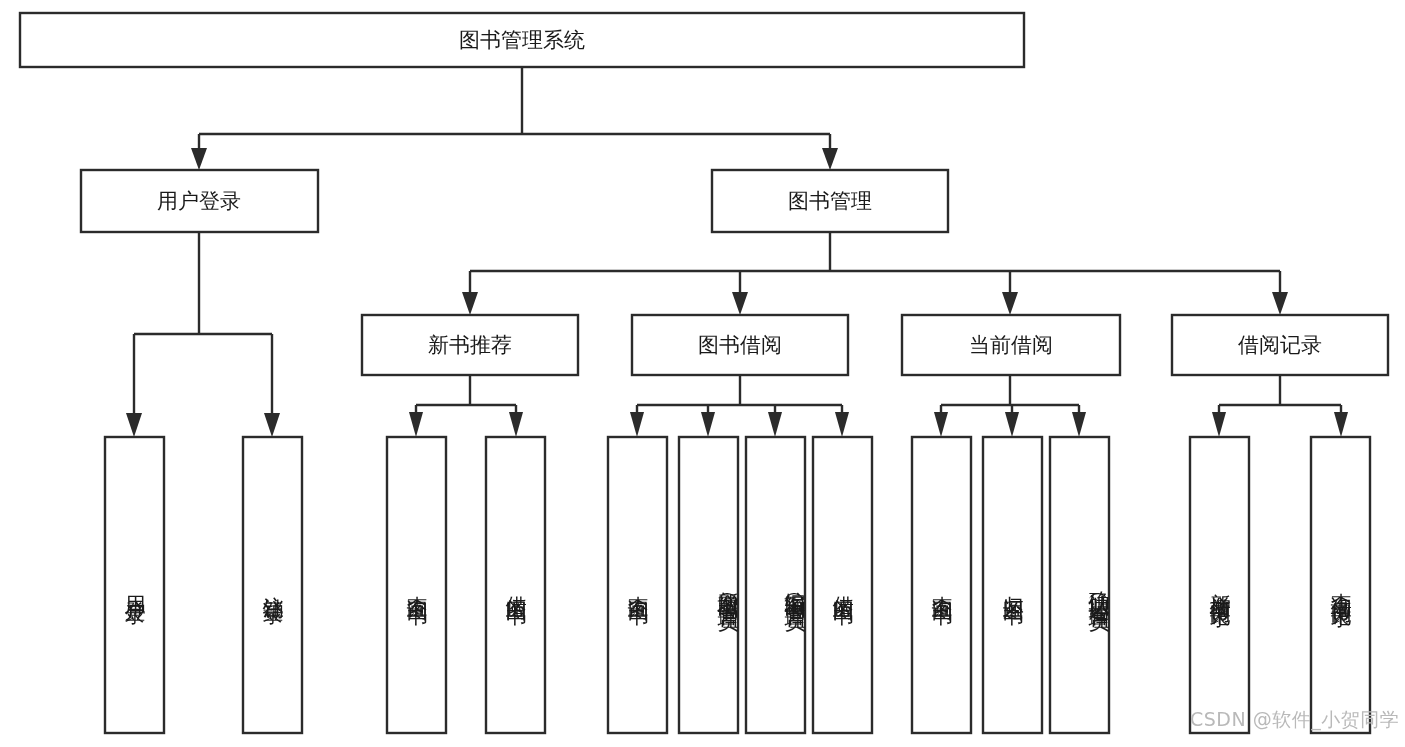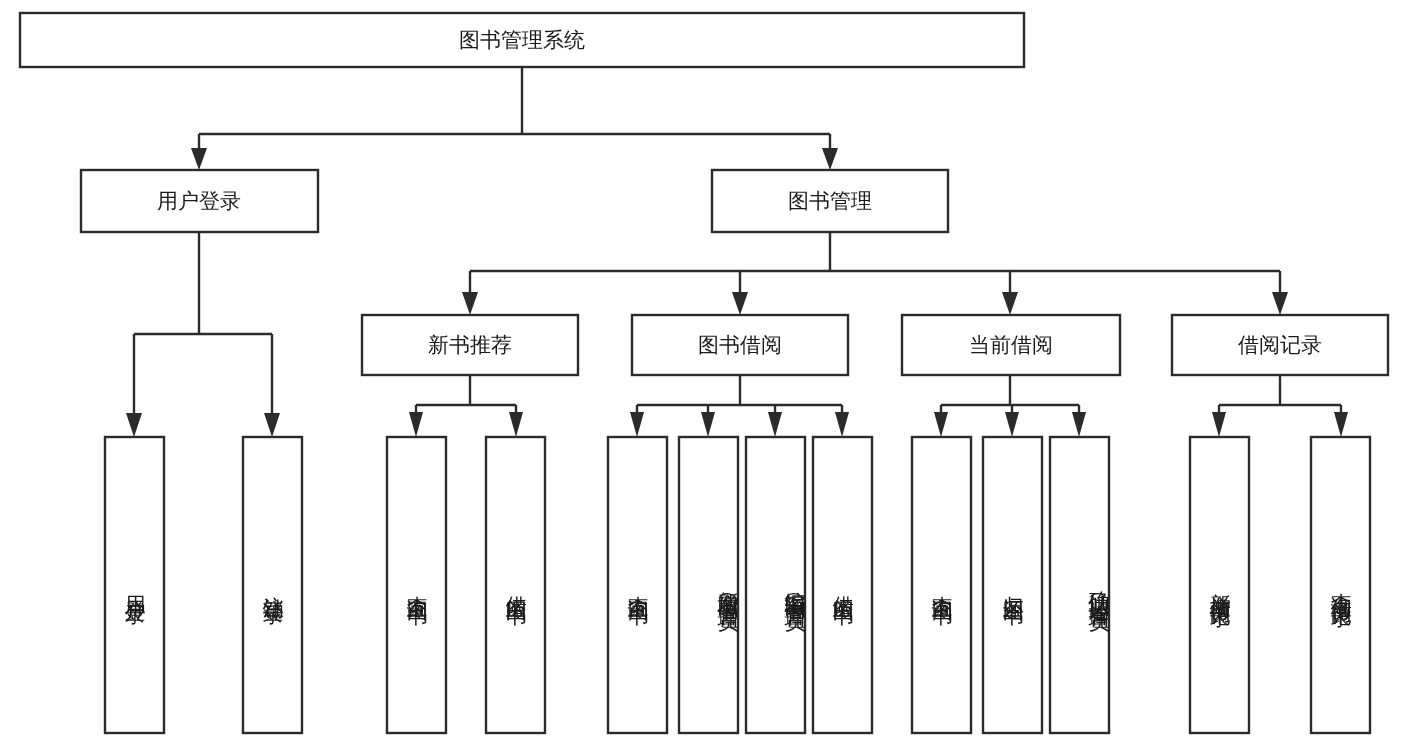--- a/index.html
+++ b/index.html
@@ -220,14 +220,15 @@
   <div class="leaf-label centered" style="left:912px; top:437px; width:59px; height:296px;">查询图书</div>
 
   <div class="leaf-label centered" style="left:983px; top:437px; width:59px; height:296px;">归还图书</div>
 
   <div class="leaf-label" style="left:1050px; top:441px; width:59px; height:292px;">确认归还（管理员）</div>
 
   <div class="leaf-label centered" style="left:1190px; top:437px; width:59px; height:296px;">新增借阅记录</div>
 
   <div class="leaf-label centered" style="left:1311px; top:437px; width:59px; height:296px;">查询借阅记录</div>
 
+  <div class="watermark" style="left:1190px; top:707px;">CSDN @软件_小贺同学</div>
 
 </div>
 
 </body></html>

